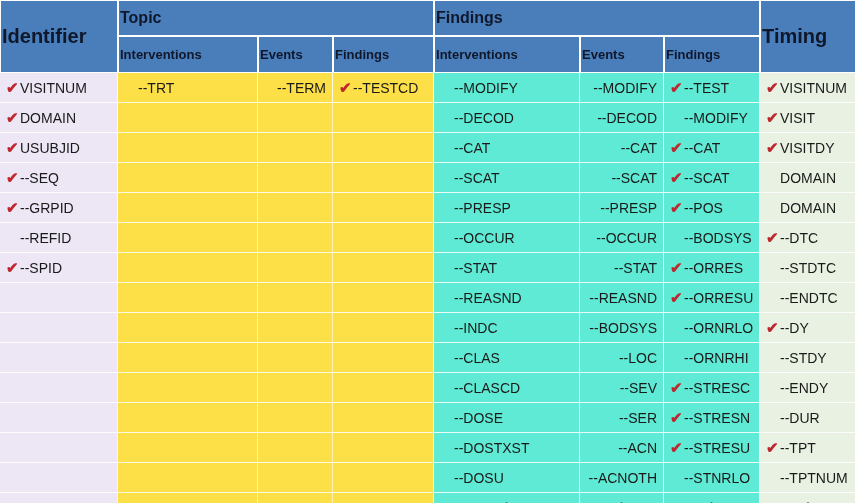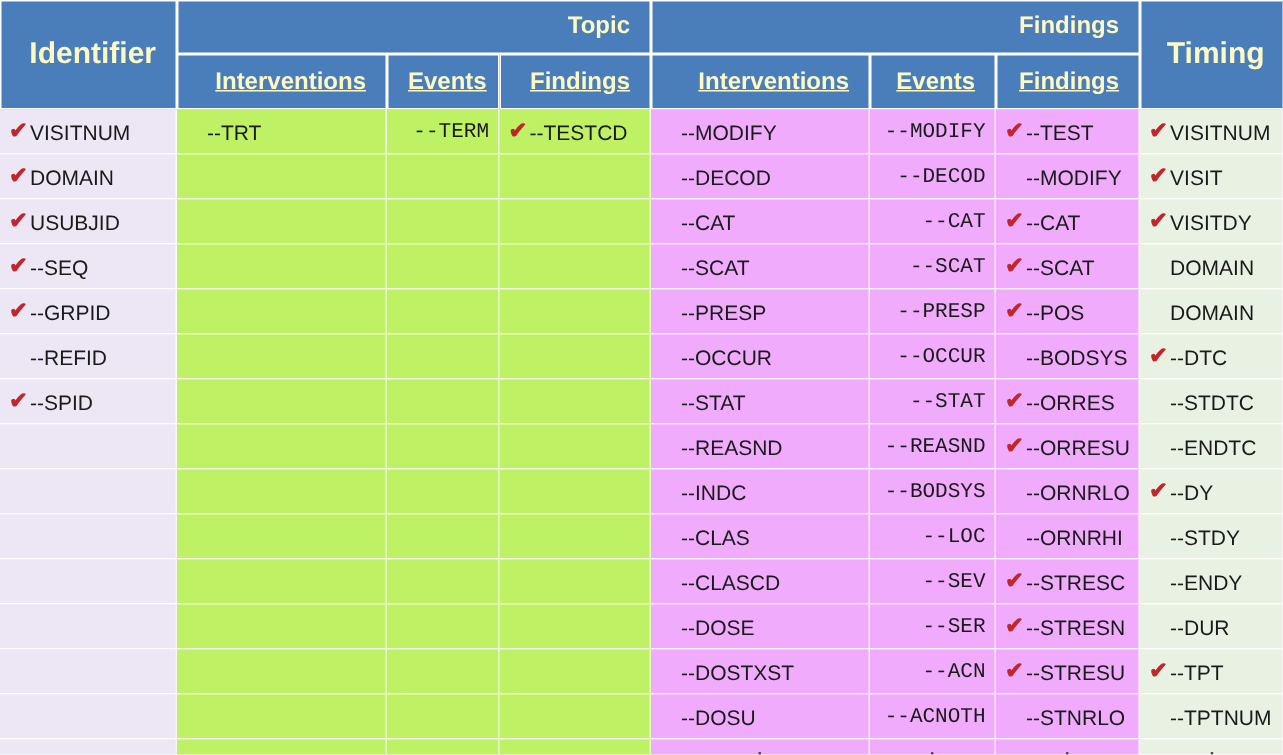--- a/index.html
+++ b/index.html
@@ -26,36 +26,35 @@
     border-collapse: separate;
     border-spacing: 0;
     width: 855px;
     height: 503px;
     table-layout: fixed;
   }
 
   
   th {
     background: #4a7ebb;
-    color: #fef9c3;
+    color: #0f172a;
     font-weight: bold;
-    text-align: right;
+    text-align: left;
     vertical-align: middle;
     border: 1px solid #ffffff;
-    padding: 2px 13px;
+    padding: 2px 1px;
     white-space: nowrap;
   }
   th.grp {
     font-size: 16px;
     height: 30px;
   }
   th.sub {
-    font-size: 16px;
+    font-size: 13px;
     height: 31px;
-    text-decoration: underline;
   }
   th.tall {
     font-size: 20px;
   }
 
   
   td {
     border: none;
     border-bottom: 1px solid rgba(255,255,255,0.85);
     border-right: 1px solid rgba(255,255,255,0.85);
@@ -63,35 +62,35 @@
     height: 29px;
     font-size: 14px;
     color: #1a1a1a;
     vertical-align: middle;
     white-space: nowrap;
     position: relative;
   }
 
   
   td.c-ident     { background: #ece6f5; }
-  td.c-topic     { background: #bef264; }
-  td.c-qual      { background: #f0abfc; }
+  td.c-topic     { background: #fde047; }
+  td.c-qual      { background: #5eead4; }
   td.c-timing    { background: #e9f2e2; }
 
   td.fill        { border-right: 1px solid rgba(255,255,255,0.6); }
 
   
   .cell {
     display: flex;
     align-items: center;
     justify-content: flex-start;
     height: 29px;
     line-height: 1;
   }
-  .cell.right { justify-content: flex-end; font-family: Liberation Mono, monospace; }
+  .cell.right { justify-content: flex-end; }
 
   .chk {
     color: #c0272d;
     font-size: 15px;
     font-weight: bold;
     line-height: 1;
     width: 13px;
     flex: 0 0 13px;
     text-align: left;
     margin-right: 1px;

